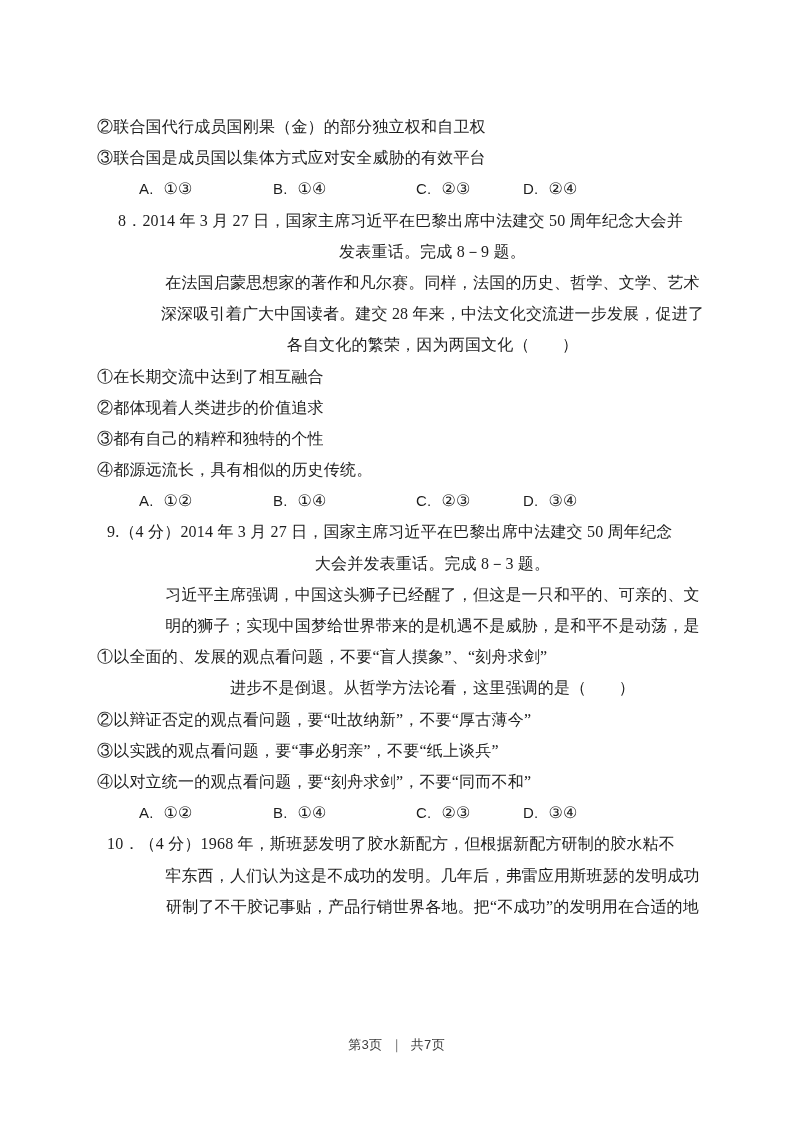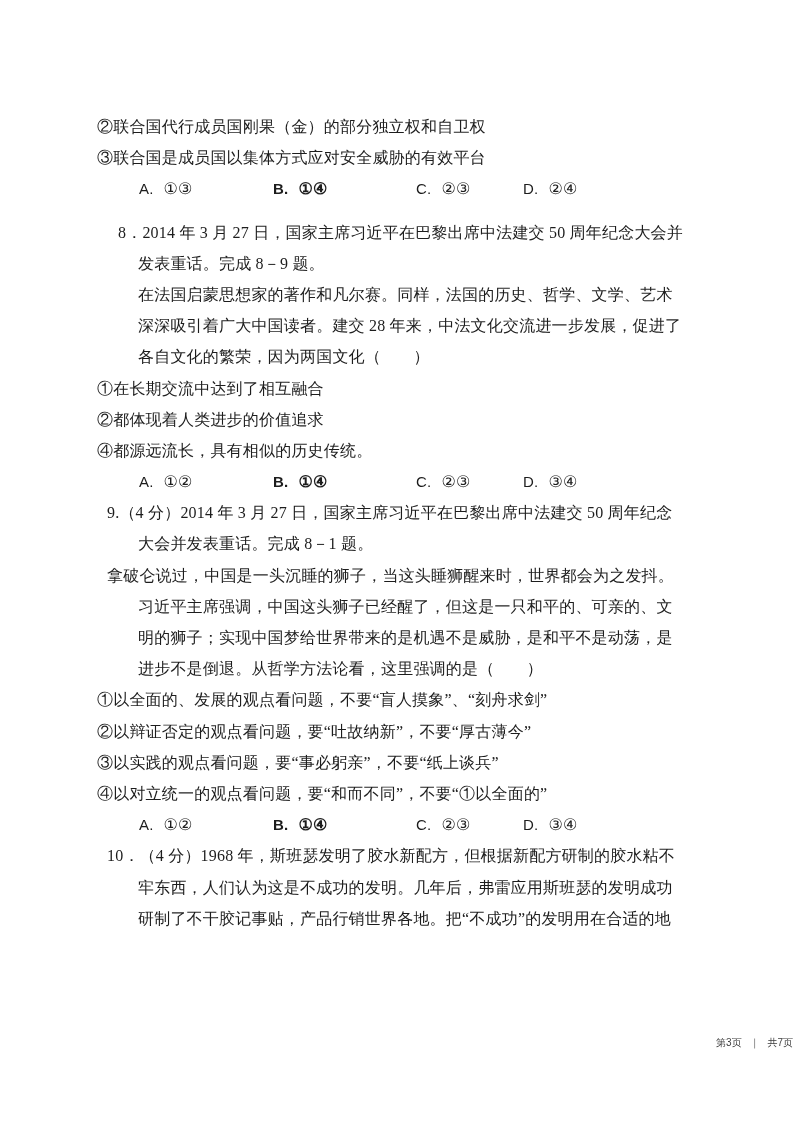--- a/index.html
+++ b/index.html
@@ -23,42 +23,42 @@
     font-size: 16px;
   }
   .line {
     height: 31.2px;
     line-height: 31.2px;
     white-space: pre;
     letter-spacing: 0.2px;
   }
   .i0 { padding-left: 0; }
   .i1 { padding-left: 10px; }
-  .i2 { padding-left: 21px; margin-top: 12px; }
-  .i3 { padding-left: 41px; }
+  .i2 { padding-left: 21px; }
+  .i3 { padding-left: 41px; text-align: center; }
   .options-row { padding-left: 42px; }
   .opt { display: inline-block; vertical-align: top; }
   .opt-0 { width: 134px; }
-  .opt-1 { width: 143px; font-weight: bold; }
+  .opt-1 { width: 143px; }
   .opt-2 { width: 107px; }
   .opt-3 { width: auto; }
   .opt-label {
     display: inline-block;
     margin-right: 10px;
     font-family: "Liberation Sans", "DejaVu Sans", sans-serif;
     font-size: 15px;
   }
   .footer {
     position: absolute;
     top: 1036px;
     left: 0;
     width: 100%;
-    text-align: right;
-    font-family: Liberation Sans, sans-serif;
-    font-size: 10px;
+    text-align: center;
+    font-family: Liberation Mono, monospace;
+    font-size: 13px;
     color: #3d3d3d;
   }
   .footer .sep {
     display: inline-block;
     margin: 0 8px;
     color: #555555;
   }
 </style>
 </head>
 <body>
@@ -68,32 +68,32 @@
       <div class="line i0">②联合国代行成员国刚果（金）的部分独立权和自卫权</div>
       <div class="line i0">③联合国是成员国以集体方式应对安全威胁的有效平台</div>
       <div class="line options-row"><span class="opt opt-0"><span class="opt-label">A.</span><span>①③</span></span><span class="opt opt-1"><span class="opt-label">B.</span><span>①④</span></span><span class="opt opt-2"><span class="opt-label">C.</span><span>②③</span></span><span class="opt opt-3"><span class="opt-label">D.</span><span>②④</span></span></div>
       <div class="line i2">8．2014 年 3 月 27 日，国家主席习近平在巴黎出席中法建交 50 周年纪念大会并</div>
       <div class="line i3">发表重话。完成 8－9 题。</div>
       <div class="line i3">在法国启蒙思想家的著作和凡尔赛。同样，法国的历史、哲学、文学、艺术</div>
       <div class="line i3">深深吸引着广大中国读者。建交 28 年来，中法文化交流进一步发展，促进了</div>
       <div class="line i3">各自文化的繁荣，因为两国文化（　　）</div>
       <div class="line i0">①在长期交流中达到了相互融合</div>
       <div class="line i0">②都体现着人类进步的价值追求</div>
+      <div class="line i0">③都有自己的精粹和独特的个性</div>
       <div class="line i0">④都源远流长，具有相似的历史传统。</div>
       <div class="line options-row"><span class="opt opt-0"><span class="opt-label">A.</span><span>①②</span></span><span class="opt opt-1"><span class="opt-label">B.</span><span>①④</span></span><span class="opt opt-2"><span class="opt-label">C.</span><span>②③</span></span><span class="opt opt-3"><span class="opt-label">D.</span><span>③④</span></span></div>
       <div class="line i1">9.（4 分）2014 年 3 月 27 日，国家主席习近平在巴黎出席中法建交 50 周年纪念</div>
-      <div class="line i3">大会并发表重话。完成 8－1 题。</div>
-      <div class="line i1">拿破仑说过，中国是一头沉睡的狮子，当这头睡狮醒来时，世界都会为之发抖。</div>
+      <div class="line i3">大会并发表重话。完成 8－3 题。</div>
       <div class="line i3">习近平主席强调，中国这头狮子已经醒了，但这是一只和平的、可亲的、文</div>
       <div class="line i3">明的狮子；实现中国梦给世界带来的是机遇不是威胁，是和平不是动荡，是</div>
+      <div class="line i0">①以全面的、发展的观点看问题，不要“盲人摸象”、“刻舟求剑”</div>
       <div class="line i3">进步不是倒退。从哲学方法论看，这里强调的是（　　）</div>
-      <div class="line i0">①以全面的、发展的观点看问题，不要“盲人摸象”、“刻舟求剑”</div>
       <div class="line i0">②以辩证否定的观点看问题，要“吐故纳新”，不要“厚古薄今”</div>
       <div class="line i0">③以实践的观点看问题，要“事必躬亲”，不要“纸上谈兵”</div>
-      <div class="line i0">④以对立统一的观点看问题，要“和而不同”，不要“①以全面的”</div>
+      <div class="line i0">④以对立统一的观点看问题，要“刻舟求剑”，不要“同而不和”</div>
       <div class="line options-row"><span class="opt opt-0"><span class="opt-label">A.</span><span>①②</span></span><span class="opt opt-1"><span class="opt-label">B.</span><span>①④</span></span><span class="opt opt-2"><span class="opt-label">C.</span><span>②③</span></span><span class="opt opt-3"><span class="opt-label">D.</span><span>③④</span></span></div>
       <div class="line i1">10．（4 分）1968 年，斯班瑟发明了胶水新配方，但根据新配方研制的胶水粘不</div>
       <div class="line i3">牢东西，人们认为这是不成功的发明。几年后，弗雷应用斯班瑟的发明成功</div>
       <div class="line i3">研制了不干胶记事贴，产品行销世界各地。把“不成功”的发明用在合适的地</div>
     </div>
 </div>
 
 <div class="footer">
   <span>第3页</span><span class="sep">｜</span><span>共7页</span>
 </div>

